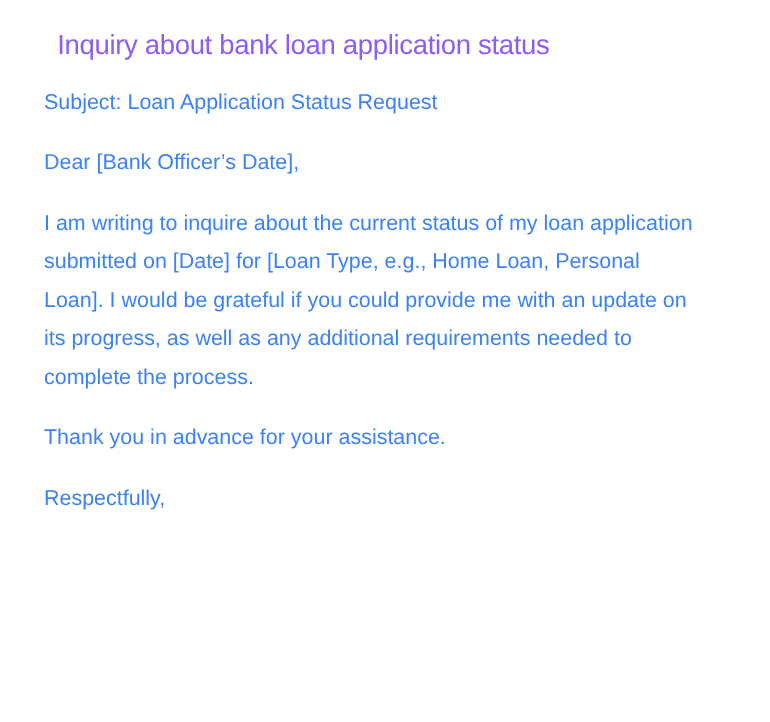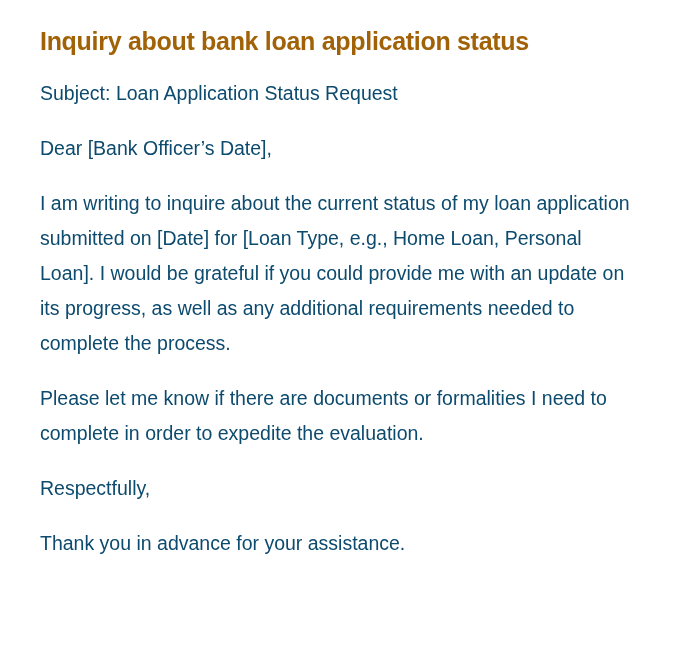--- a/index.html
+++ b/index.html
@@ -2,31 +2,30 @@
 <html><head>
   <meta charset="utf-8">
   <style>
     html, body { margin: 0; padding: 0; background: #ffffff; }
     body { width: 700px; height: 656px; overflow: hidden; position: relative; }
     .doc {
       position: absolute; left: 40px; top: 22px; width: 600px;
       font-family: "Liberation Sans", sans-serif; color: #111111;
     }
     .title {
-      font-size: 25px; font-weight: bold; letter-spacing: -0.3px;
-      margin: 0 0 16px 0; line-height: 38px; color: #a16207;
+      font-size: 25px; font-weight: normal; letter-spacing: -0.3px;
+      margin: 0 0 16px 12px; line-height: 38px; color: #8b5cf6;
     }
     .para {
-      font-size: 19.5px; line-height: 35px; margin: 0 0 20px 0; color: #0c4a6e;
+      font-size: 19.5px; line-height: 35px; margin: 0 0 20px 0; color: #3b82f6;
     }
   </style>
 </head>
 <body>
 
 <div class="doc">
   <h1 class="title">Inquiry about bank loan application status</h1>
   <p class="para">Subject: Loan Application Status Request</p>
   <p class="para">Dear [Bank Officer’s Date],</p>
   <p class="para">I am writing to inquire about the current status of my loan application submitted on [Date] for [Loan Type, e.g., Home Loan, Personal Loan]. I would be grateful if you could provide me with an update on its progress, as well as any additional requirements needed to complete the process.</p>
-  <p class="para">Please let me know if there are documents or formalities I need to complete in order to expedite the evaluation.</p>
+  <p class="para">Thank you in advance for your assistance.</p>
   <p class="para">Respectfully,</p>
-  <p class="para">Thank you in advance for your assistance.</p>
 </div>
 
 </body></html>

